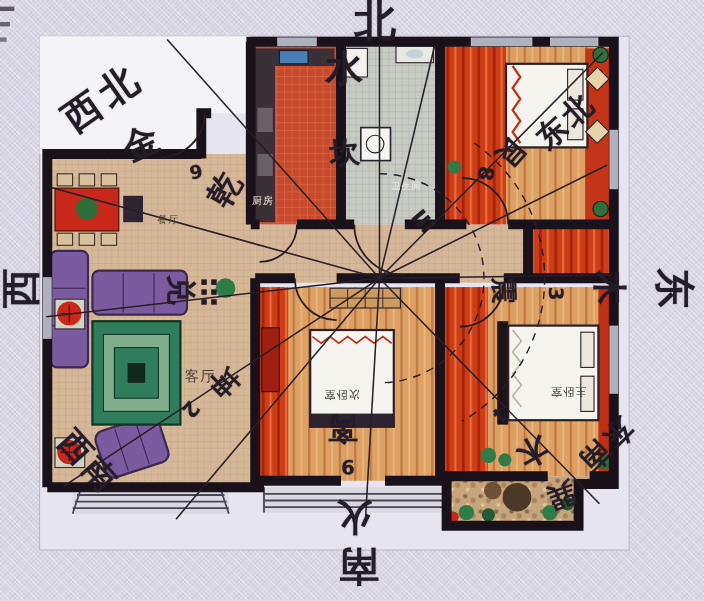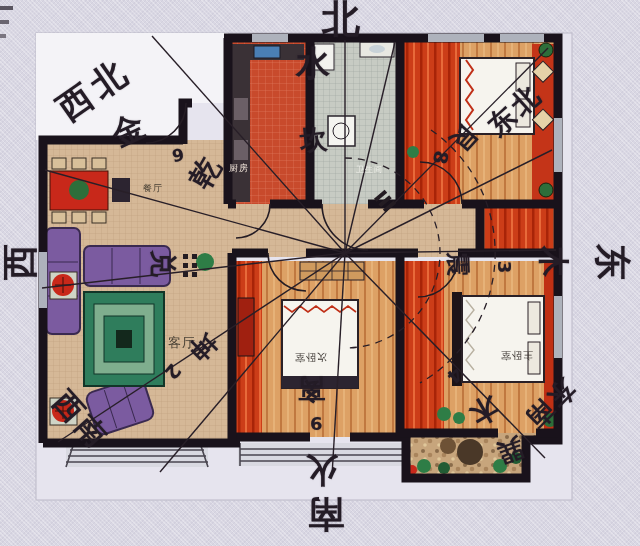--- a/index.html
+++ b/index.html
@@ -268,23 +268,23 @@
 <div class="lb" style="left:166px;top:362px;font-size:19px;transform:rotate(130deg);">2</div>
 
 <div class="lb" style="left:2px;top:244px;font-size:36px;transform:rotate(-90deg);">西</div>
 <div class="lb" style="left:150px;top:250px;font-size:27px;transform:rotate(90deg);">兑</div>
 
 <div class="lb" style="left:54px;top:72px;font-size:34px;transform:rotate(-35deg);letter-spacing:6px;">西北</div>
 <div class="lb" style="left:112px;top:114px;font-size:32px;transform:rotate(-25deg);">金</div>
 <div class="lb" style="left:190px;top:158px;font-size:30px;transform:rotate(-60deg);">乾</div>
 <div class="lb" style="left:172px;top:146px;font-size:17px;transform:rotate(170deg);">6</div>
 
-<div class="roomlb" style="left:229px;top:164px;font-size:9px;color:#f4e8dc;">厨房</div>
+<div class="roomlb" style="left:229px;top:179px;font-size:9px;color:#f4e8dc;">厨房</div>
 <div class="roomlb" style="left:356px;top:166px;font-size:8px;color:#f0f0ea;">卫生间</div>
-<div class="roomlb" style="left:143px;top:184px;font-size:9px;color:#4a4236;">餐厅</div>
+<div class="roomlb" style="left:143px;top:197px;font-size:9px;color:#4a4236;">餐厅</div>
 <div class="roomlb" style="left:168px;top:336px;font-size:13px;color:#4a4236;">客厅</div>
 <div class="roomlb" style="left:294px;top:352px;font-size:10px;color:#3a3430;transform:rotate(180deg);">次卧室</div>
 <div class="roomlb" style="left:500px;top:350px;font-size:10px;color:#3a3430;transform:rotate(180deg);">主卧室</div>
 
 <svg class="corner-shadow" viewBox="0 0 26 46">
   <rect x="0" y="6" width="13" height="4" fill="#5a5560"></rect>
   <rect x="0" y="20" width="9" height="4" fill="#6a6570"></rect>
   <rect x="0" y="34" width="6" height="4" fill="#7a7580"></rect>
 </svg>
 

